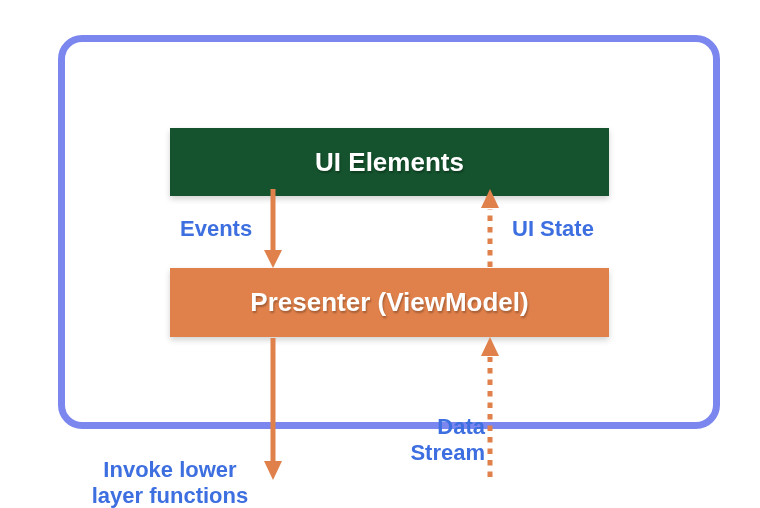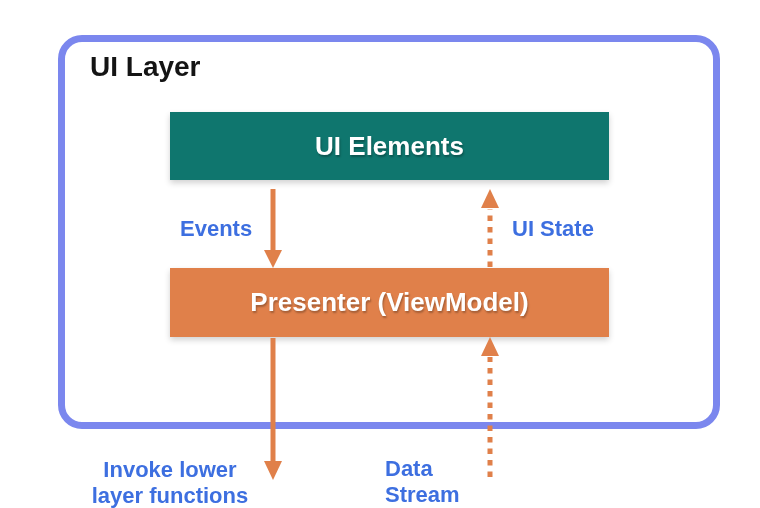--- a/index.html
+++ b/index.html
@@ -44,23 +44,23 @@
     align-items: center;
     justify-content: center;
     color: #ffffff;
     font-size: 26px;
     font-weight: bold;
     text-shadow: 1px 2px 2px rgba(0,0,0,0.28);
     box-shadow: 0 3px 6px rgba(0,0,0,0.18);
     z-index: 3;
   }
   .node-box.green {
-    top: 112px;
+    top: 128px;
     height: 68px;
-    background: #0f766e;
+    background: #14532d;
   }
   .node-box.orange {
     top: 268px;
     height: 69px;
     background: #e0804a;
     justify-content: center;
   }
   .arrow-layer {
     position: absolute;
     left: 0;
@@ -85,30 +85,29 @@
     color: #3d6fe0;
     font-size: 22px;
     font-weight: bold;
     z-index: 5;
     white-space: pre-line;
     line-height: 1.18;
   }
   .flow-label.events    { left: 180px; top: 216px; }
   .flow-label.ui-state  { left: 512px; top: 216px; }
   .flow-label.invoke    { left: 80px;  top: 457px; width: 180px; text-align: center; }
-  .flow-label.data-stream { left: 385px; top: 456px; width: 100px; text-align: left; }
+  .flow-label.data-stream { left: 385px; top: 414px; width: 100px; text-align: right; }
 </style>
 </head>
 <body>
 
 <div class="canvas">
 
   <div class="layer-box"></div>
 
-  <div class="layer-title">UI Layer</div>
 
   <div class="node-box green">
     <span>UI Elements</span>
   </div>
 
   <div class="node-box orange">
     <span>Presenter (ViewModel)</span>
   </div>
 
   <svg class="arrow-layer" viewBox="0 0 760 508" xmlns="http://www.w3.org/2000/svg">

